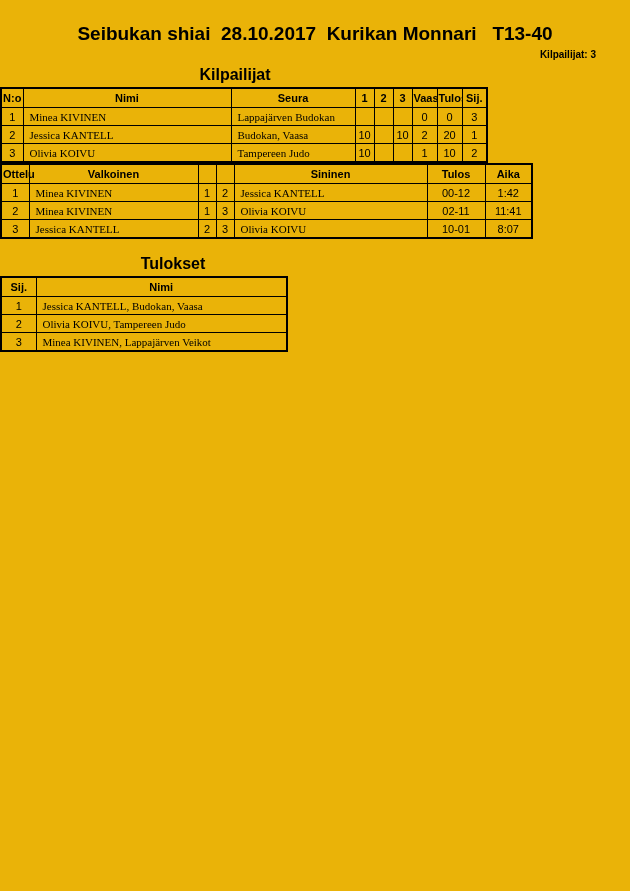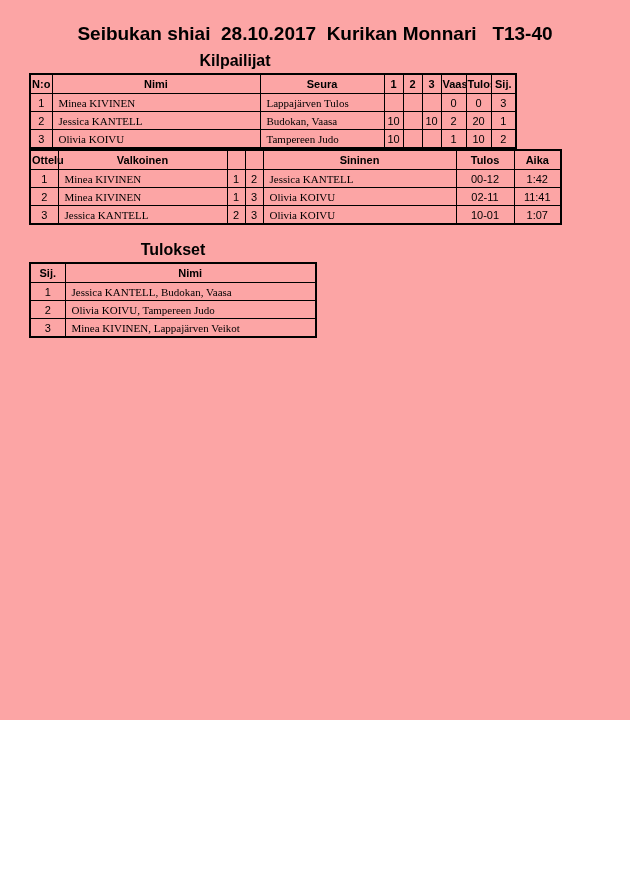--- a/index.html
+++ b/index.html
@@ -1,53 +1,54 @@
 <!DOCTYPE html>
 <html><head>
 <meta charset="utf-8">
 <style>
   html, body { margin: 0; padding: 0; background: #ffffff; }
   .page {
-    width: 630px; height: 720px; background: #fca5a5; color: #000000;
+    width: 630px; height: 891px; background: #eab308; color: #000000;
     font-family: "Liberation Sans", sans-serif; position: relative; overflow: hidden;
   }
   .title {
     padding-top: 22px; text-align: center; font-weight: bold;
     font-size: 19px; line-height: 24px; white-space: pre;
   }
   .subtitle {
     margin-top: 3px; padding-right: 34px; text-align: right;
     font-weight: bold; font-size: 10px;
   }
   .section-title { font-weight: bold; font-size: 16px; text-align: center; line-height: 14px; }
   .sec1 { width: 410px; margin: 8px 0 5px 30px; }
   .sec2 { width: 531px; margin: 19px 0 5px 30px; }
   .sec3 { width: 286px; margin: 18px 0 5px 30px; }
   table {
     border-collapse: collapse; border: 2px solid #000000;
-    margin-left: 29px; table-layout: fixed; padding-left: 40px;
+    table-layout: fixed; padding-left: 40px;
   }
   .t-competitors { width: 486px; }
   .t-matches { width: 531px; }
   .t-results { width: 286px; }
   th, td {
     border: 1px solid #000000; font-size: 11px; height: 17px;
     padding: 0 2px; white-space: nowrap; overflow: hidden;
   }
   th { font-weight: bold; text-align: center; height: 18px; padding: 0 1px; }
   .al { text-align: left; padding-left: 6px; font-family: Liberation Serif, serif; }
   .ac { text-align: center; }
   .ovf { overflow: visible; }
 </style>
 </head>
 <body>
 
 <div class="page">
 
   <div class="title">Seibukan shiai  28.10.2017  Kurikan Monnari   T13-40</div>
+  <div class="subtitle">Kilpailijat: 3</div>
 
   <div class="section-title sec1">Kilpailijat</div>
   <table class="t-competitors">
     <colgroup>
       <col style="width:22px">
         <col style="width:208px">
         <col style="width:124px">
       <col style="width:19px">
         <col style="width:19px">
         <col style="width:19px">
@@ -65,21 +66,21 @@
         <th>3</th>
         <th>Vaasa.</th>
         <th>Tulos.</th>
         <th>Sij.</th>
       </tr>
     </thead>
     <tbody>
       <tr>
         <td class="ac">1</td>
         <td class="al">Minea KIVINEN</td>
-        <td class="al">Lappajärven Tulos</td>
+        <td class="al">Lappajärven Budokan</td>
         <td class="ac"></td>
         <td class="ac"></td>
         <td class="ac"></td>
         <td class="ac">0</td>
         <td class="ac">0</td>
         <td class="ac">3</td>
       </tr>
       <tr>
         <td class="ac">2</td>
         <td class="al">Jessica KANTELL</td>
@@ -145,21 +146,21 @@
         <td class="ac">02-11</td>
         <td class="ac">11:41</td>
       </tr>
       <tr>
         <td class="ac">3</td>
         <td class="al">Jessica KANTELL</td>
         <td class="ac">2</td>
         <td class="ac">3</td>
         <td class="al">Olivia KOIVU</td>
         <td class="ac">10-01</td>
-        <td class="ac">1:07</td>
+        <td class="ac">8:07</td>
       </tr>
     </tbody>
   </table>
 
   <div class="section-title sec3">Tulokset</div>
   <table class="t-results">
     <colgroup>
       <col style="width:35px">
         <col style="width:251px">
     </colgroup>

